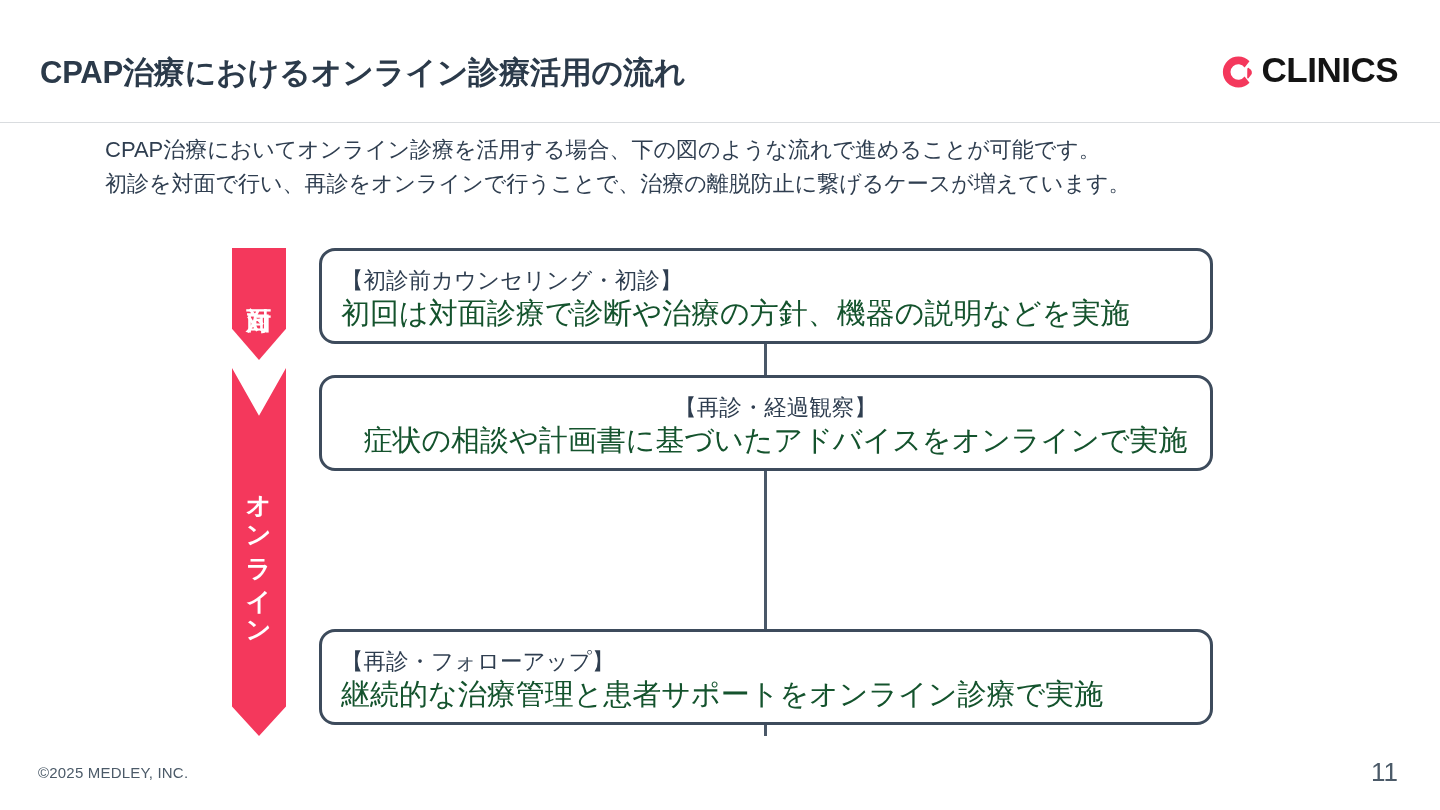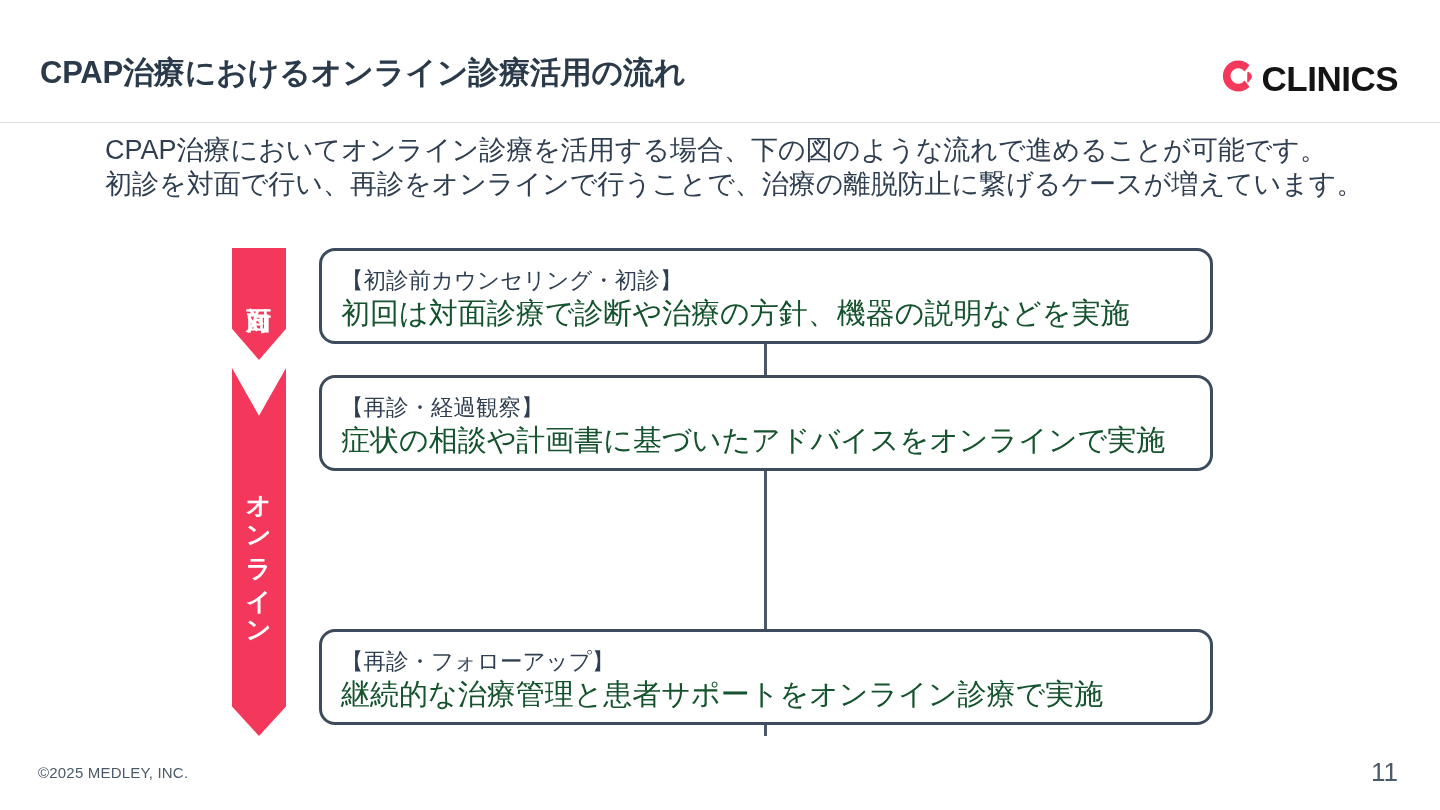--- a/index.html
+++ b/index.html
@@ -42,21 +42,21 @@
     height: 1px;
     background: #d9dcdf;
   }
 
   
   .brand-logo {
     position: absolute;
     right: 42px;
     top: 20px;
     display: flex;
-    align-items: flex-end;
+    align-items: flex-start;
     gap: 3px;
     height: 44px;
   }
   .logo-mark {
     width: 40px;
     height: 40px;
     position: relative;
     flex: 0 0 auto;
   }
   .logo-word {
@@ -67,21 +67,21 @@
     line-height: 1;
     font-family: "Liberation Sans", sans-serif;
   }
 
   
   .lead-text {
     position: absolute;
     left: 105px;
     top: 133px;
     width: 1290px;
-    font-size: 27px;
+    font-size: 22px;
     line-height: 34px;
     color: #2f3e50;
     white-space: pre-line;
   }
 
   
   .flow-area {
     position: absolute;
     left: 0;
     top: 240px;
@@ -141,21 +141,21 @@
     left: 319px;
     width: 894px;
     height: 96px;
     box-sizing: border-box;
     border: 3px solid #3d4b5c;
     border-radius: 16px;
     background: #ffffff;
     padding: 14px 0 0 19px;
   }
   .step-box.s1 { top: 8px; font-family: Liberation Serif, serif; }
-  .step-box.s2 { top: 135px; }
+  .step-box.s2 { top: 135px; text-align: center; }
   .step-box.s3 { top: 262px; }
   .step-box.s4 { top: 389px; }
 
   .step-title {
     font-size: 22.5px;
     color: #2f3e50;
     line-height: 32px;
     white-space: nowrap;
   }
   .step-desc {

